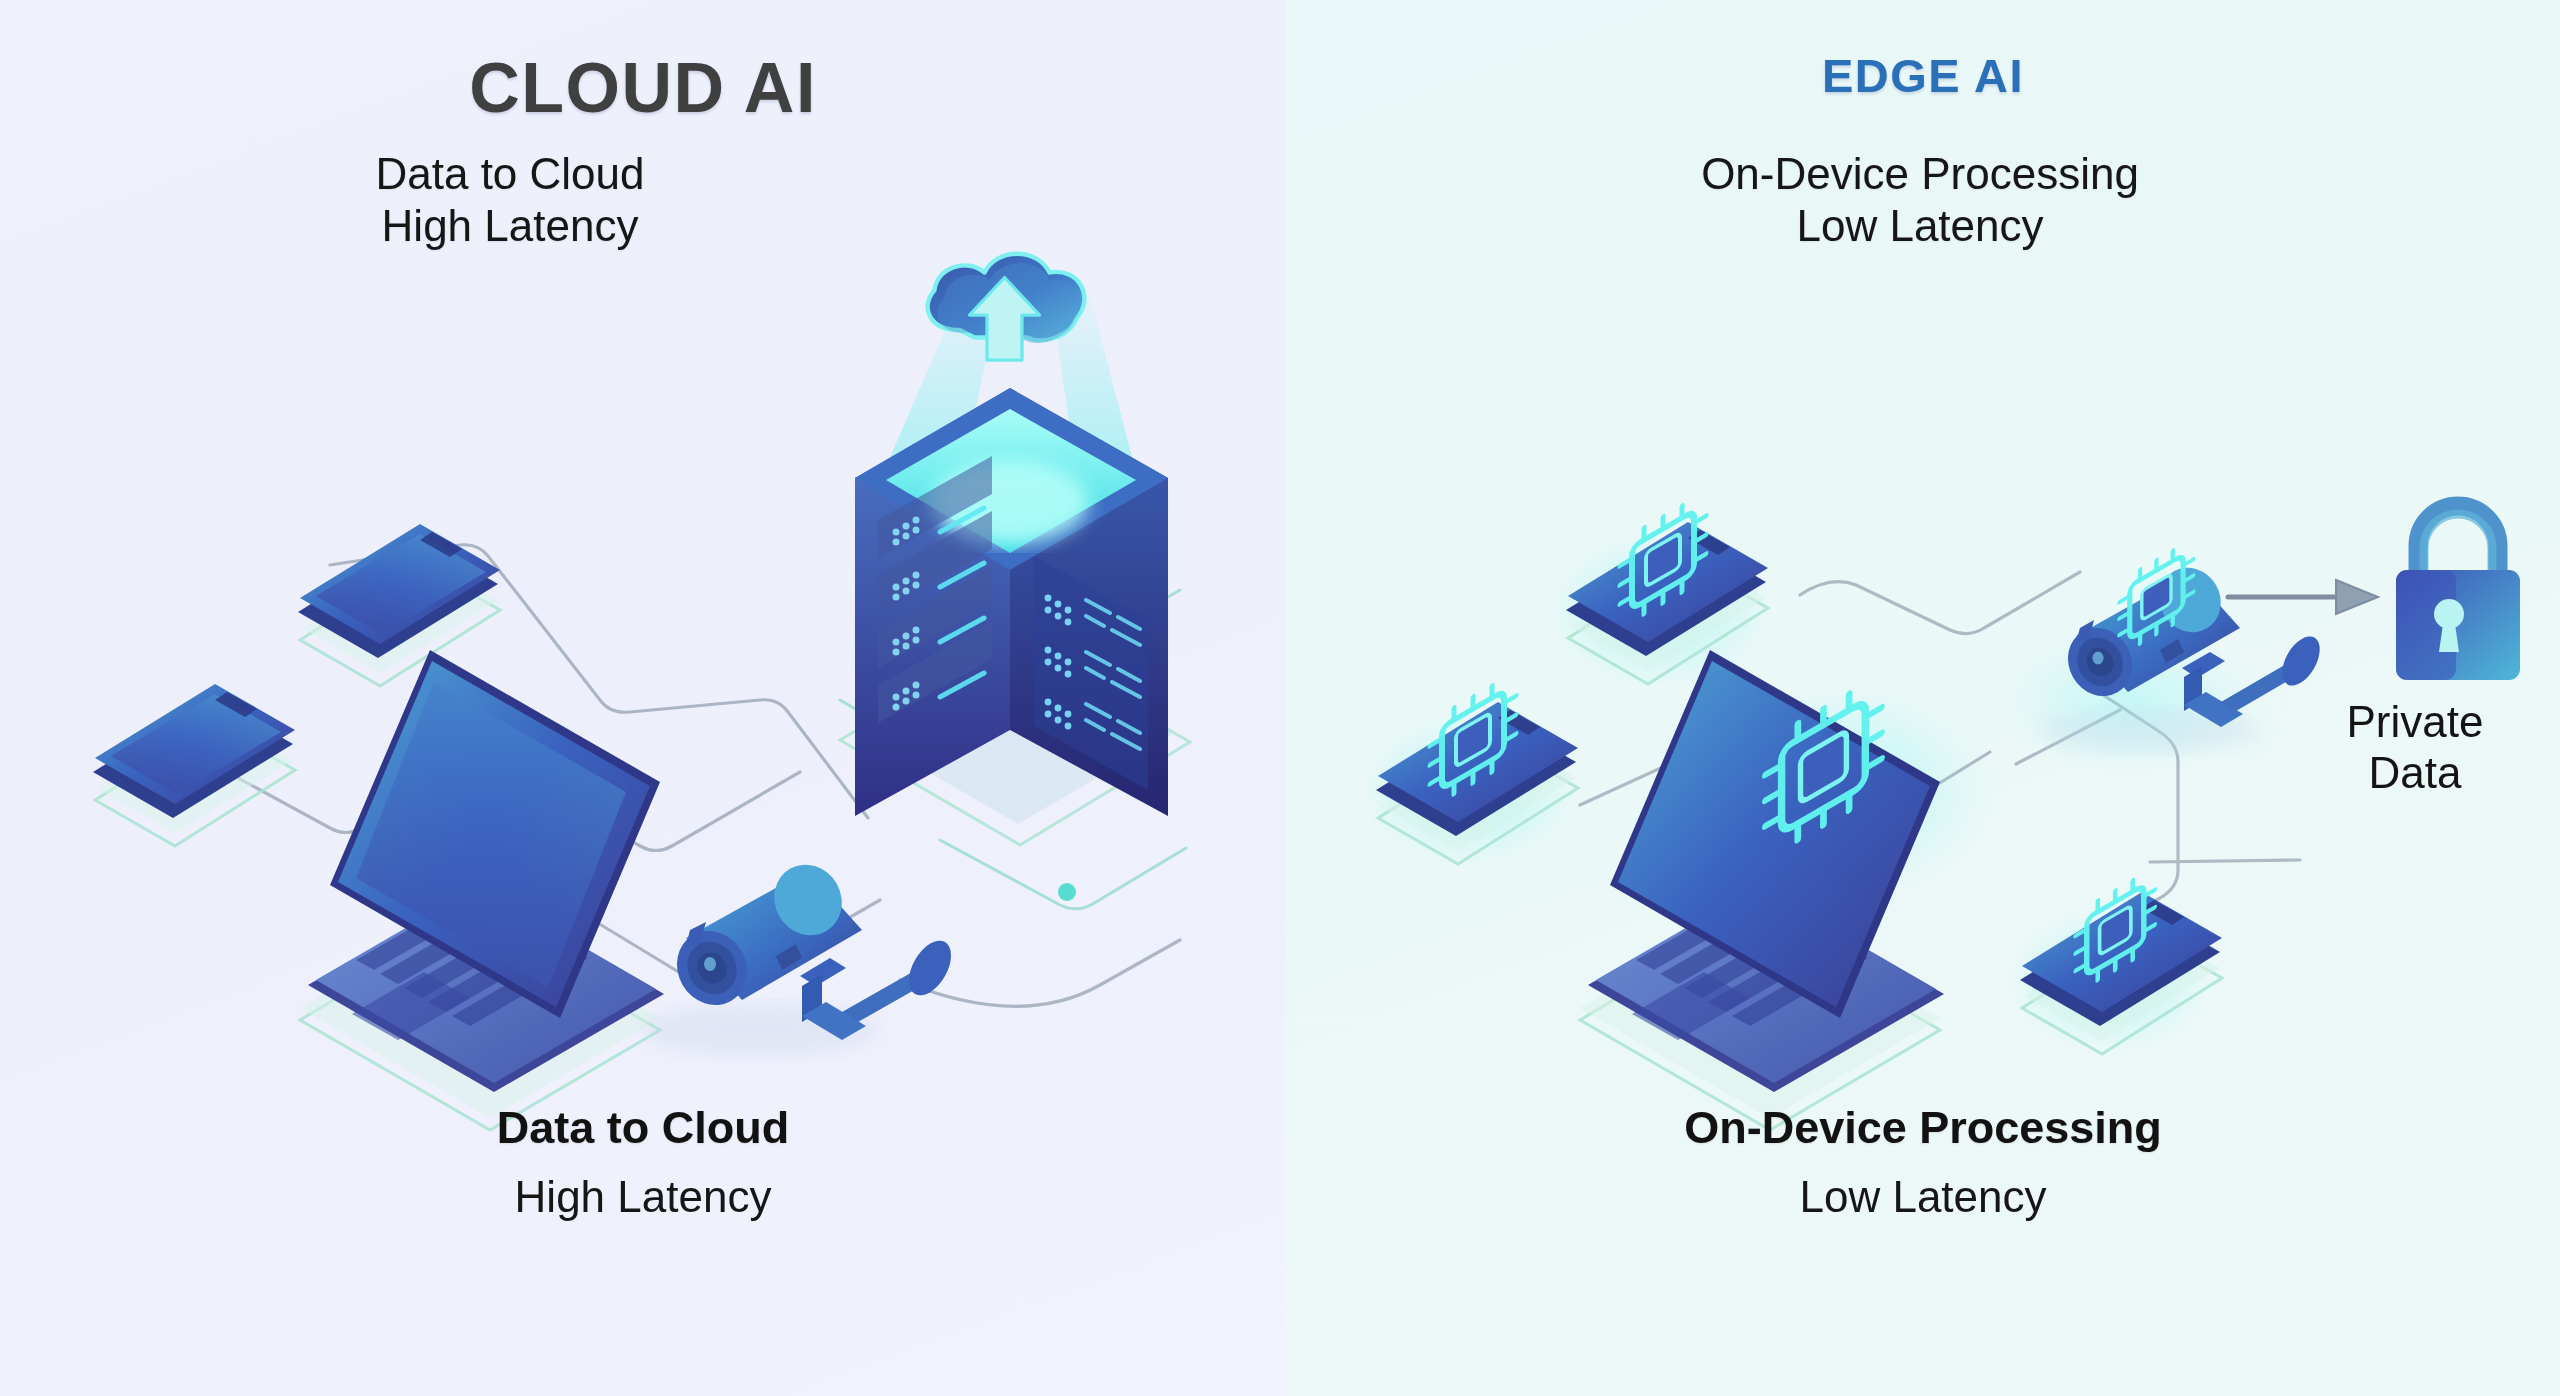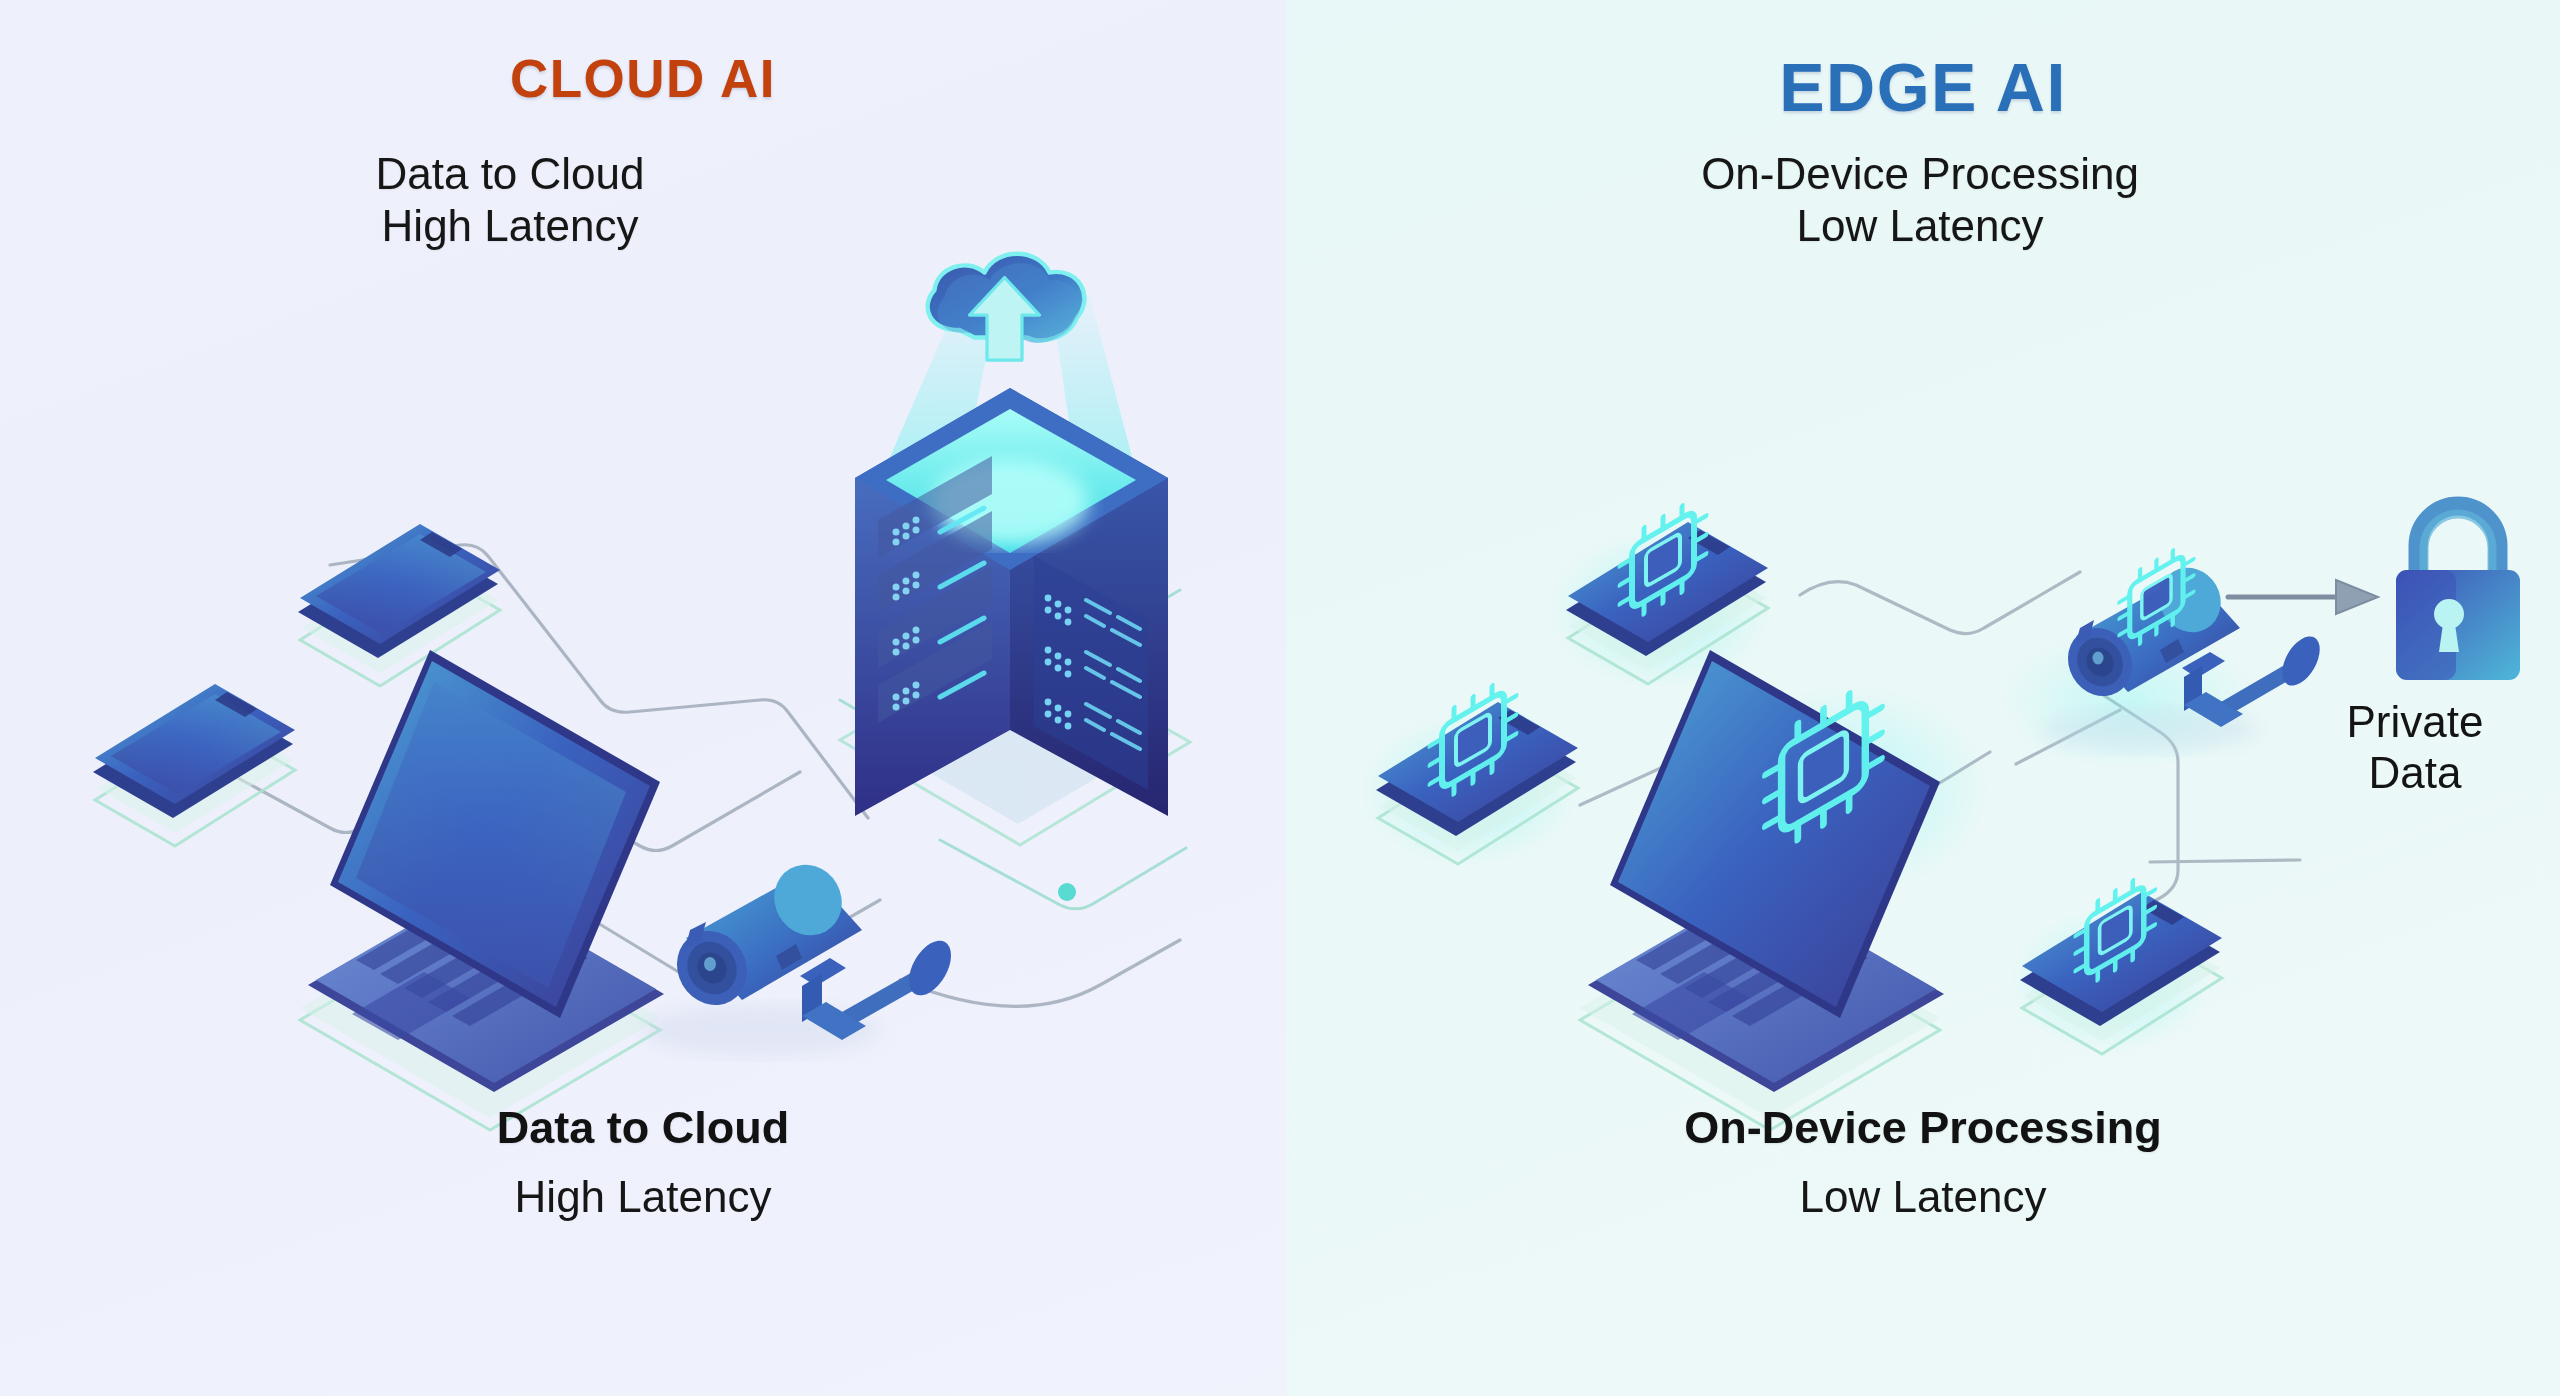--- a/index.html
+++ b/index.html
@@ -21,24 +21,24 @@
     background:linear-gradient(160deg,#e8f7f7 0%,#eaf8f7 45%,#edf9f8 100%);
   }
 
   
   .title {
     position:absolute; text-align:center; font-weight:bold;
     letter-spacing:1.5px; white-space:nowrap;
     text-shadow:0 2px 3px rgba(30,50,110,0.18);
   }
   .title-cloud {
-    left:0; width:1286px; top:48px; font-size:53px; color:#c2410c;
+    left:0; width:1286px; top:48px; font-size:70px; color:#404040;
   }
   .title-edge {
-    left:1286px; width:1274px; top:48px; font-size:68px; color:#2a70b8;
+    left:1286px; width:1274px; top:48px; font-size:47px; color:#2a70b8;
   }
   .subtitle {
     position:absolute; text-align:center; color:#161616;
     font-size:44px; line-height:1.18; white-space:pre-line;
     text-shadow:0 1px 2px rgba(0,0,0,0.08);
   }
   .sub-cloud { left:60px; width:900px; top:148px; }
   .sub-edge  { left:1380px; width:1080px; top:148px; }
 
   .footer { position:absolute; text-align:center; }

